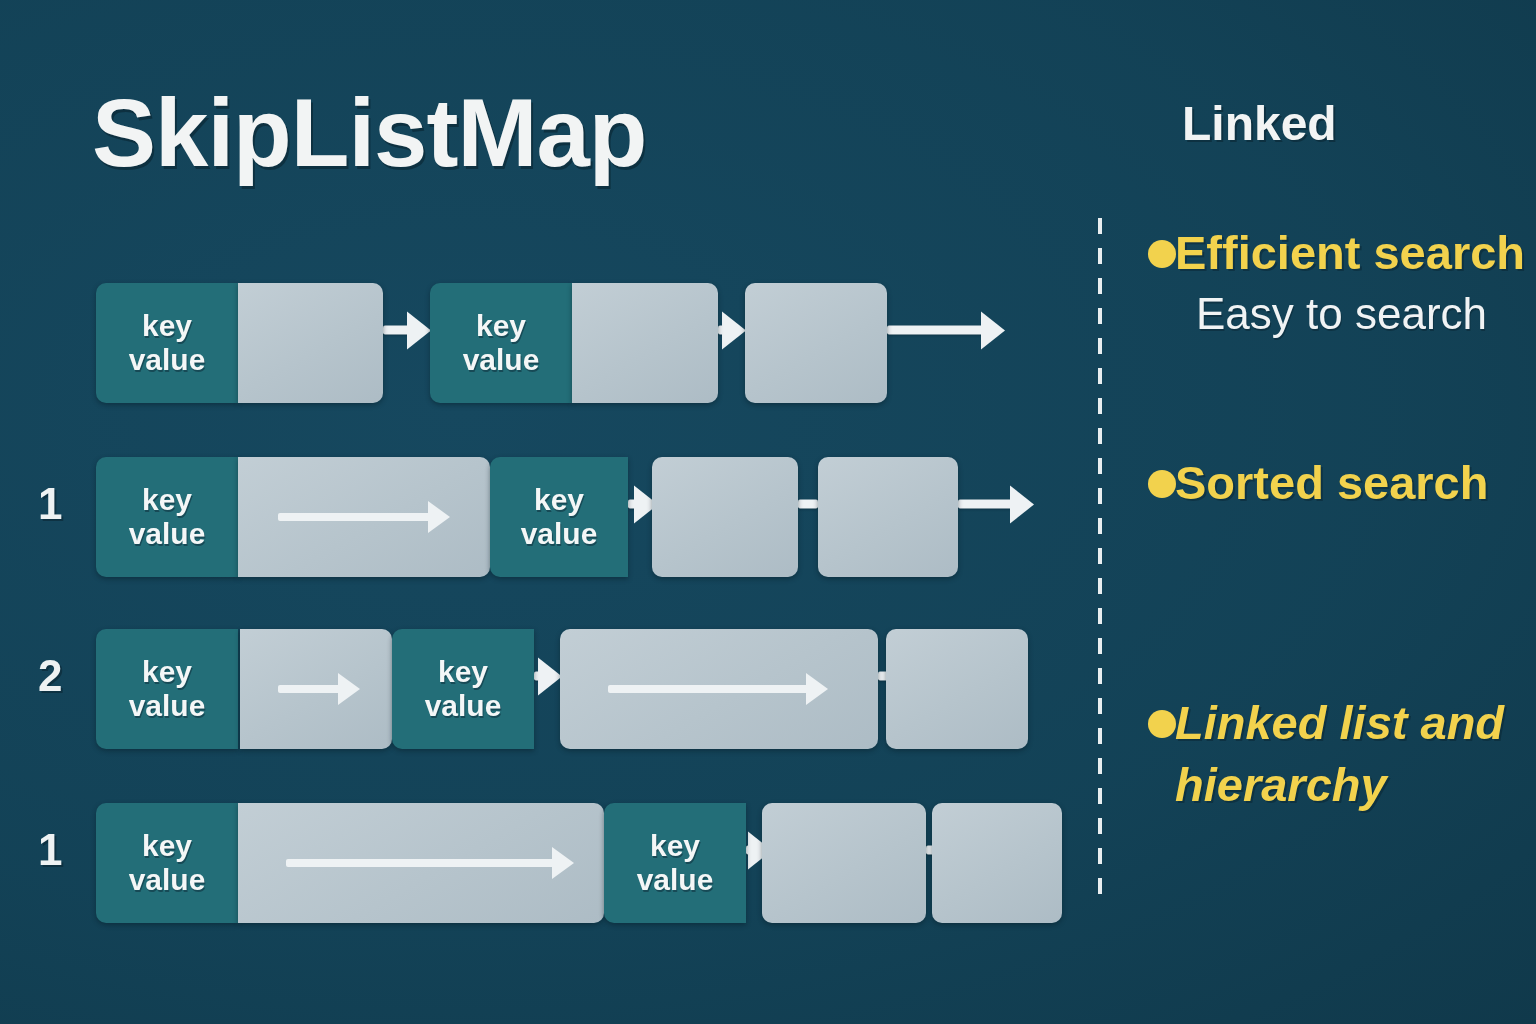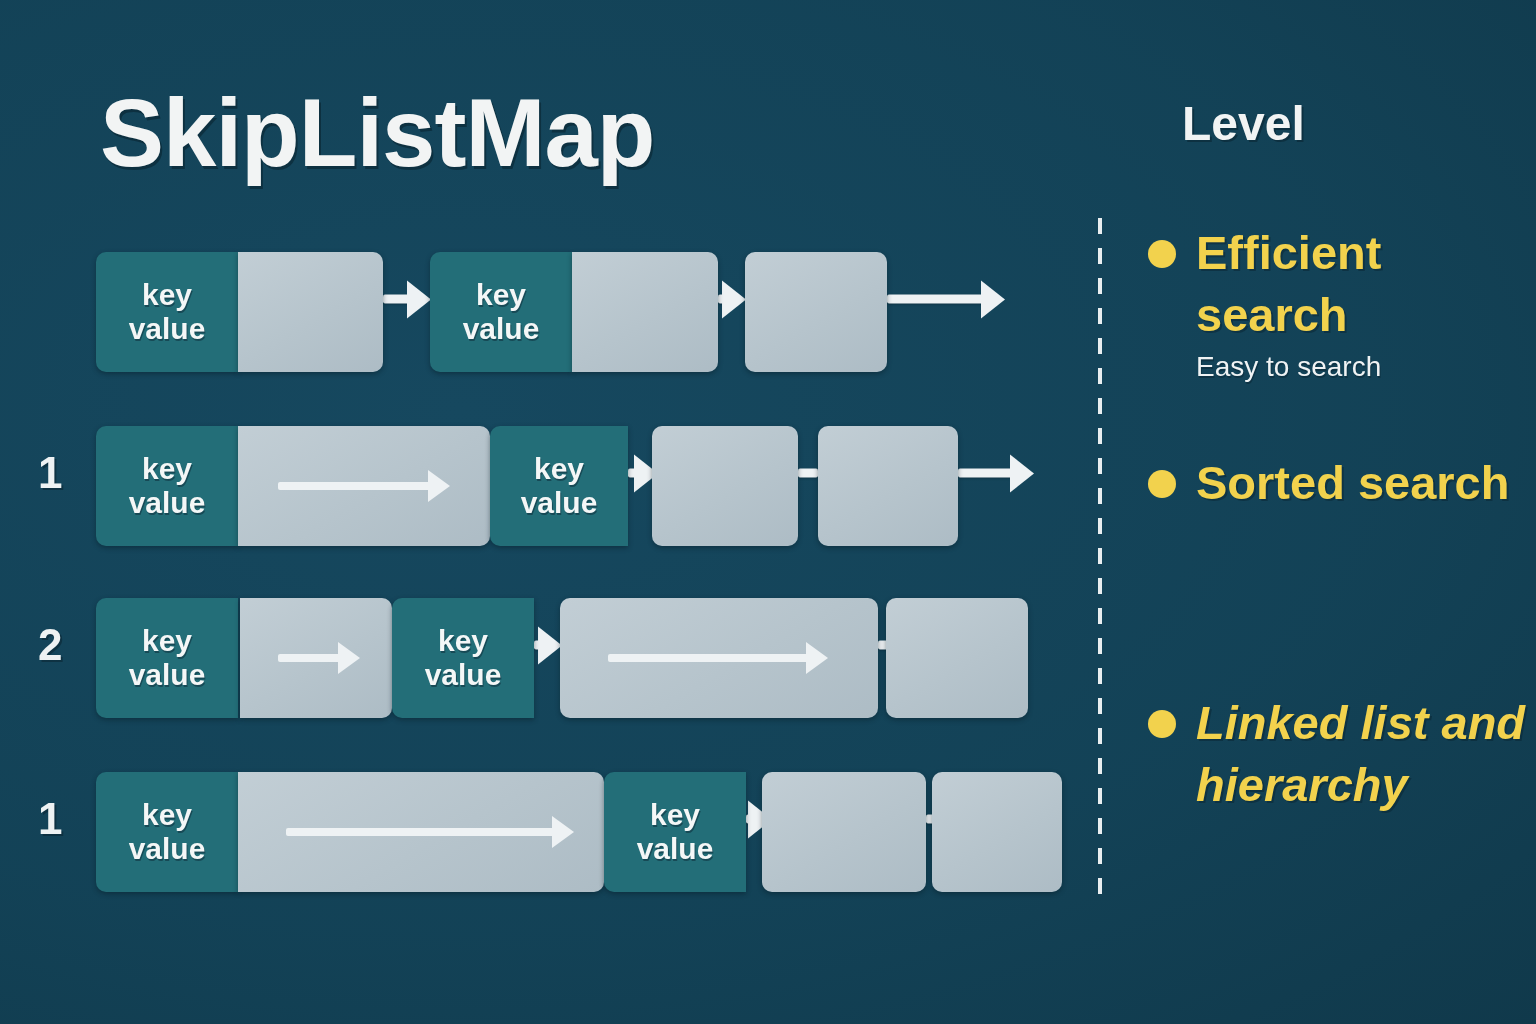--- a/index.html
+++ b/index.html
@@ -16,21 +16,21 @@
   }
   #canvas {
     position: absolute;
     inset: 0;
     background: radial-gradient(ellipse at 30% 40%, #16485f 0%, #12405395 60%, #10394b 100%), #14455c;
   }
 
   
   #title {
     position: absolute;
-    left: 100px;
+    left: 92px;
     top: 78px;
     font-size: 96px;
     font-weight: bold;
     color: #f2f4f4;
     letter-spacing: -1px;
     text-shadow: 2px 3px 0 rgba(8,32,44,0.55);
     white-space: nowrap;
   }
 
   
@@ -38,20 +38,21 @@
     position: absolute;
     left: 0;
     top: 0;
     width: 1080px;
     height: 1024px;
   }
   .row {
     position: absolute;
     left: 0;
     height: 94px;
+    margin-top: 31px;
   }
   .level-label {
     position: absolute;
     left: 38px;
     top: 50%;
     transform: translateY(-50%);
     font-size: 44px;
     font-weight: bold;
     color: #eef2f3;
     text-shadow: 2px 2px 0 rgba(8,32,44,0.5);
@@ -165,31 +166,31 @@
   .bullet-dot {
     position: absolute;
     left: 8px;
     top: 18px;
     width: 28px;
     height: 28px;
     border-radius: 50%;
     background: #f2d24d;
   }
   .bullet-title {
-    margin-left: 56px;
+    margin-left: 35px;
     font-size: 47px;
     font-weight: bold;
     color: #f2d24d;
     line-height: 1.32;
     text-shadow: 2px 2px 0 rgba(8,32,44,0.42);
   }
   .bullet-sub {
     margin-left: 56px;
     margin-top: 4px;
-    font-size: 28px;
+    font-size: 44px;
     color: #f0f3f4;
     line-height: 1.2;
     text-shadow: 1px 2px 0 rgba(8,32,44,0.42);
   }
 </style>
 </head>
 <body>
 
 <div id="canvas">
 
@@ -267,21 +268,21 @@
           <span class="kv-text">value</span>
         </div>
         <div class="node gray free" style="left: 762px; width: 164px;"></div>
         <div class="node gray free" style="left: 932px; width: 130px;"></div>
       </div>
     </div>
 
   <div id="divider"></div>
 
   <div id="panel">
-    <div id="panel-heading">Level</div>
+    <div id="panel-heading">Linked</div>
   <div class="bullet-item" style="top: 222px;">
         <div class="bullet-dot"></div>
         <div class="bullet-title">Efficient search</div>
         <div class="bullet-sub">Easy to search</div>
       </div>
       <div class="bullet-item" style="top: 452px;">
         <div class="bullet-dot"></div>
         <div class="bullet-title">Sorted search</div>
       </div>
       <div class="bullet-item" style="top: 692px; font-style: italic;">

